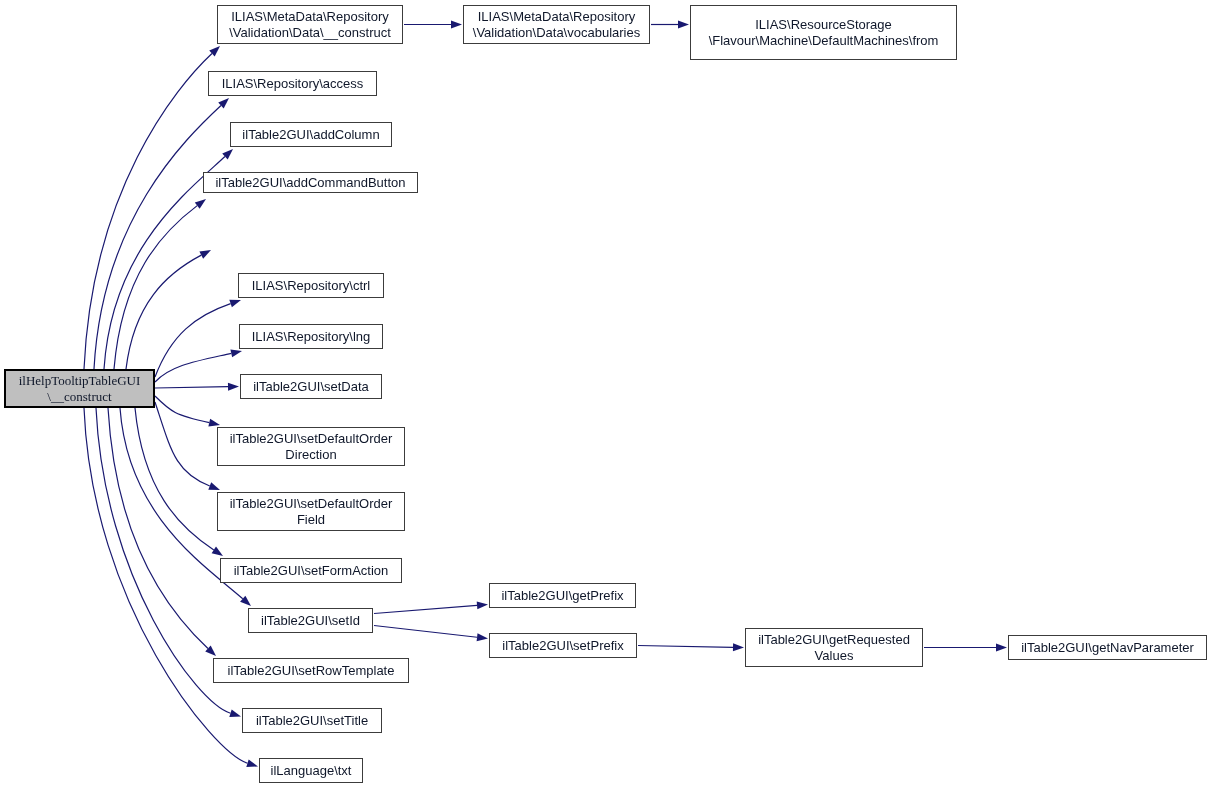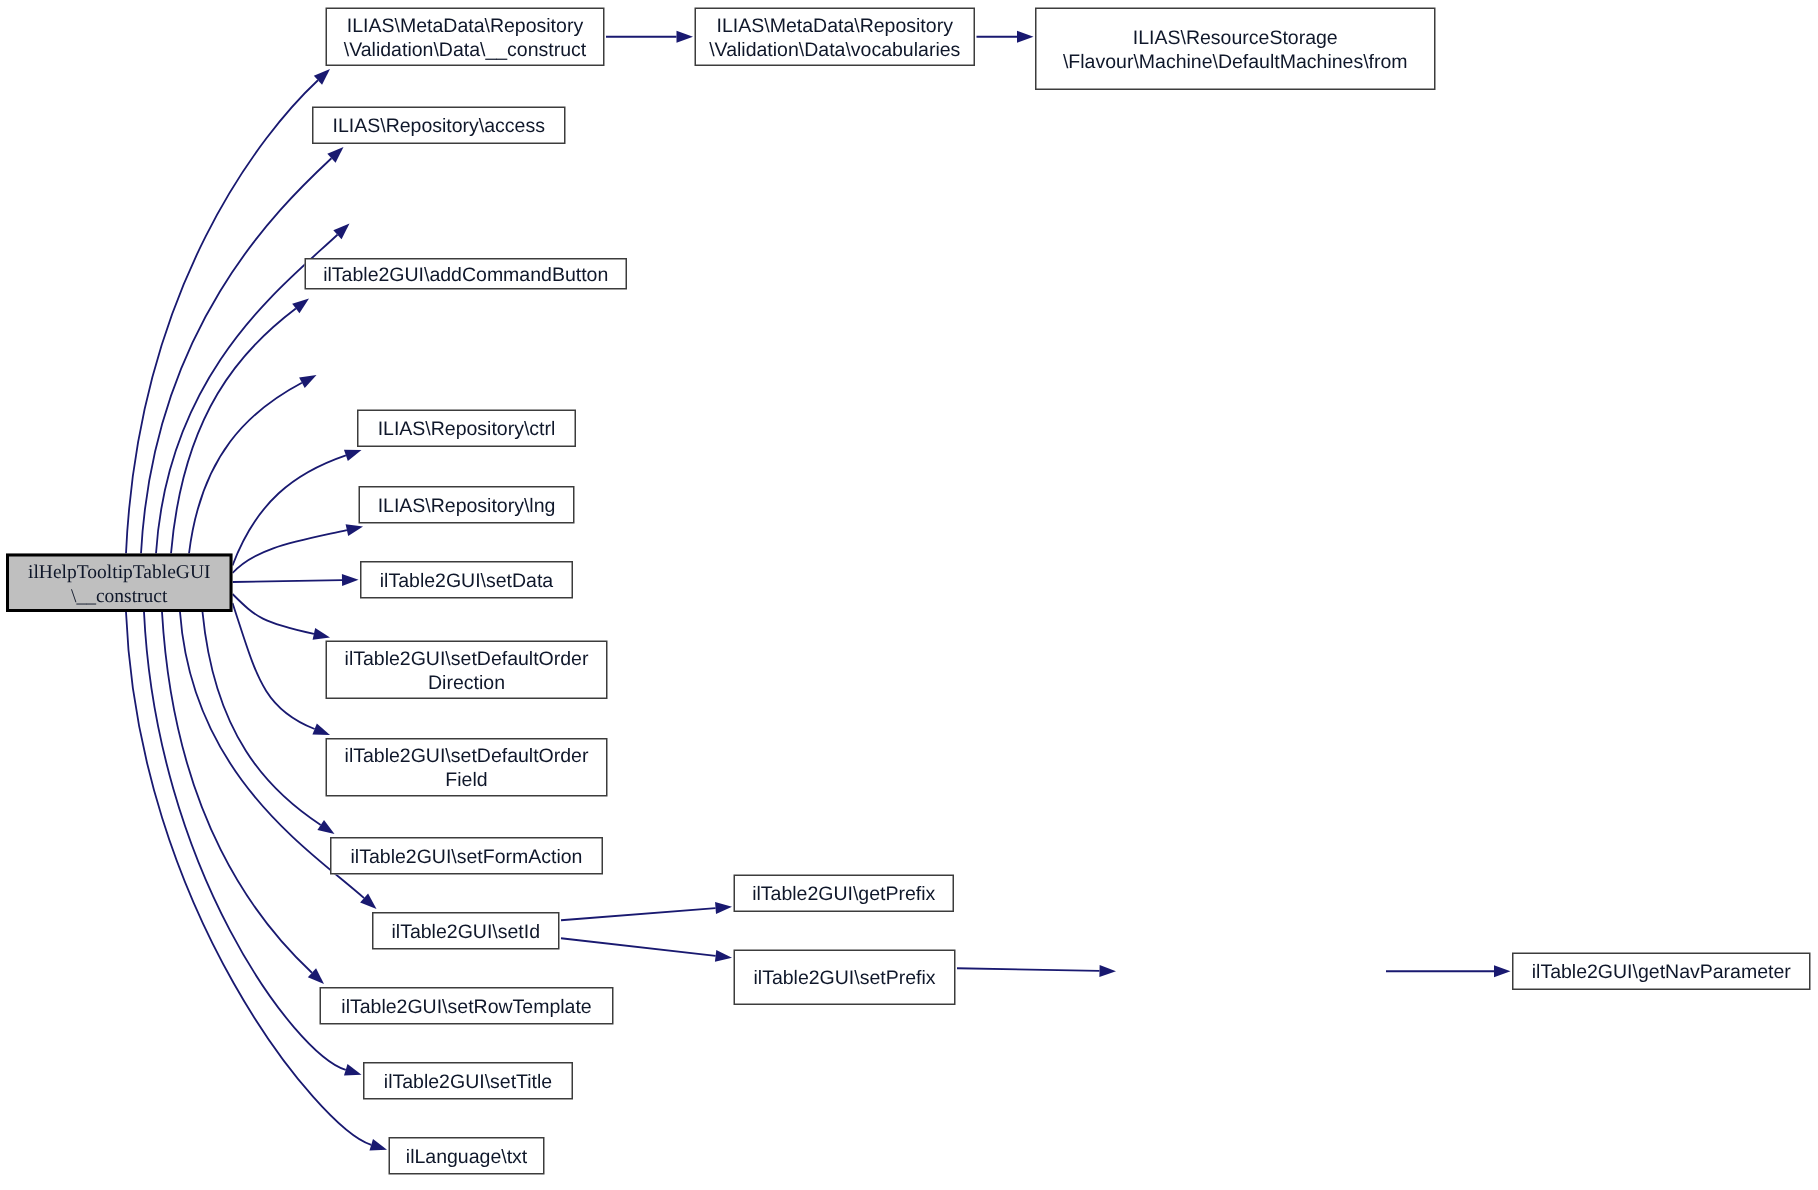--- a/index.html
+++ b/index.html
@@ -92,33 +92,36 @@
       <polygon points="744,647.5 732.9264992017507,651.2917779564704 733.0774157373318,643.2932015706821" fill="#191970"></polygon>
       <path d="M 924 647.5 L 996 647.5" fill="none" stroke="#191970" stroke-width="1.2"></path>
       <polygon points="1007,647.5 996,651.5 996,643.5" fill="#191970"></polygon>
     </svg>
 
 <div class="node main" style="left: 4px; top: 369px; width: 151px; height: 39px; font-family: Liberation Serif, serif;">ilHelpTooltipTableGUI
 \__construct</div>
     <div class="node" style="left: 217px; top: 5px; width: 186px; height: 39px;">ILIAS\MetaData\Repository
 \Validation\Data\__construct</div>
     <div class="node" style="left: 208px; top: 71px; width: 169px; height: 25px;">ILIAS\Repository\access</div>
+    <div class="node" style="left: 230px; top: 122px; width: 162px; height: 25px;">ilTable2GUI\addColumn</div>
     <div class="node" style="left: 203px; top: 172px; width: 215px; height: 21px;">ilTable2GUI\addCommandButton</div>
     <div class="node" style="left: 238px; top: 273px; width: 146px; height: 25px;">ILIAS\Repository\ctrl</div>
     <div class="node" style="left: 239px; top: 324px; width: 144px; height: 25px;">ILIAS\Repository\lng</div>
     <div class="node" style="left: 240px; top: 374px; width: 142px; height: 25px;">ilTable2GUI\setData</div>
     <div class="node" style="left: 217px; top: 427px; width: 188px; height: 39px;">ilTable2GUI\setDefaultOrder
 Direction</div>
     <div class="node" style="left: 217px; top: 492px; width: 188px; height: 39px;">ilTable2GUI\setDefaultOrder
 Field</div>
     <div class="node" style="left: 220px; top: 558px; width: 182px; height: 25px;">ilTable2GUI\setFormAction</div>
     <div class="node" style="left: 248px; top: 608px; width: 125px; height: 25px;">ilTable2GUI\setId</div>
     <div class="node" style="left: 213px; top: 658px; width: 196px; height: 25px;">ilTable2GUI\setRowTemplate</div>
     <div class="node" style="left: 242px; top: 708px; width: 140px; height: 25px;">ilTable2GUI\setTitle</div>
     <div class="node" style="left: 259px; top: 758px; width: 104px; height: 25px;">ilLanguage\txt</div>
     <div class="node" style="left: 463px; top: 5px; width: 187px; height: 39px;">ILIAS\MetaData\Repository
 \Validation\Data\vocabularies</div>
     <div class="node" style="left: 690px; top: 5px; width: 267px; height: 55px;">ILIAS\ResourceStorage
 \Flavour\Machine\DefaultMachines\from</div>
     <div class="node" style="left: 489px; top: 583px; width: 147px; height: 25px;">ilTable2GUI\getPrefix</div>
-    <div class="node" style="left: 489px; top: 633px; width: 148px; height: 37px;">ilTable2GUI\setPrefix</div>
+    <div class="node" style="left: 489px; top: 633px; width: 148px; height: 25px;">ilTable2GUI\setPrefix</div>
+    <div class="node" style="left: 745px; top: 628px; width: 178px; height: 39px;">ilTable2GUI\getRequested
+Values</div>
     <div class="node" style="left: 1008px; top: 635px; width: 199px; height: 25px;">ilTable2GUI\getNavParameter</div>
   </div>
 
 </body></html>

